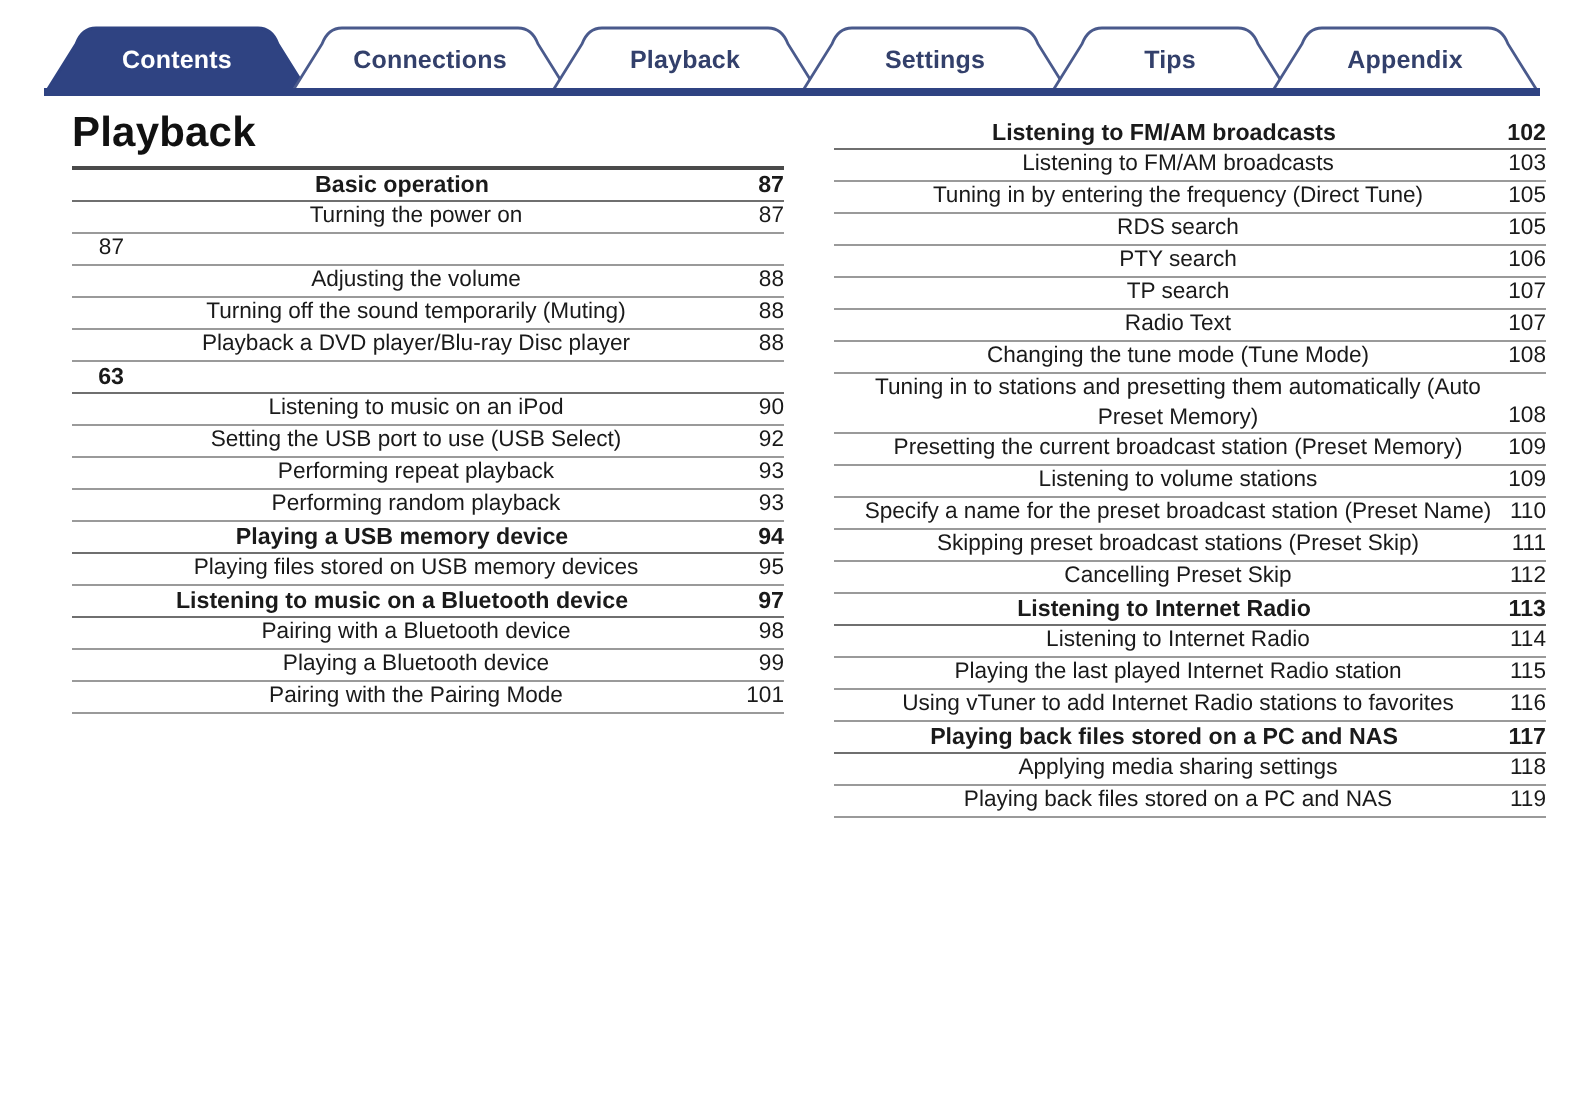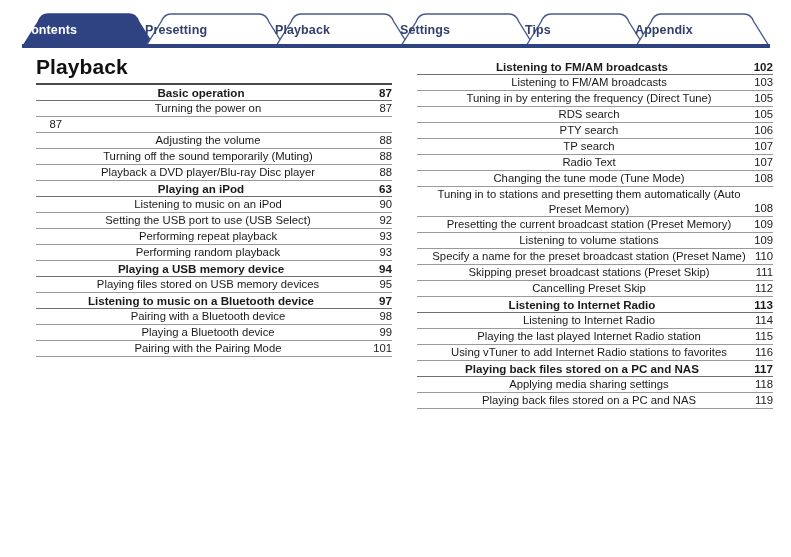--- a/index.html
+++ b/index.html
@@ -30,20 +30,21 @@
     top: 13px;
     height: 33px;
     width: 748px;
   }
   .tab {
     position: absolute;
     top: 0;
     height: 33px;
     display: flex;
     align-items: center;
+    justify-content: center;
     font-size: 12.5px;
     font-weight: bold;
     letter-spacing: .1px;
     color: #33406b;
     box-sizing: border-box;
   }
   .tab .tabshape {
     position: absolute;
     left: 0;
     top: 0;
@@ -146,21 +147,21 @@
       <div class="tab active" style="left: 0px; width: 133px;">
         <svg class="tabshape" viewBox="0 0 133 33" preserveAspectRatio="none">
           <path d="M 1,33 L 16,9 Q 19,1 26,1 L 107,1 Q 114,1 117,9 L 132,33" fill="#2f4382" stroke="#2f4382" stroke-width="1.4"></path>
         </svg>
         <span class="lbl">Contents</span>
       </div>
       <div class="tab" style="left: 123px; width: 140px;">
         <svg class="tabshape" viewBox="0 0 140 33" preserveAspectRatio="none">
           <path d="M 1,33 L 16,9 Q 19,1 26,1 L 114,1 Q 121,1 124,9 L 139,33" fill="#ffffff" stroke="#4a5a8c" stroke-width="1.4"></path>
         </svg>
-        <span class="lbl">Presetting</span>
+        <span class="lbl">Connections</span>
       </div>
       <div class="tab" style="left: 253px; width: 135px;">
         <svg class="tabshape" viewBox="0 0 135 33" preserveAspectRatio="none">
           <path d="M 1,33 L 16,9 Q 19,1 26,1 L 109,1 Q 116,1 119,9 L 134,33" fill="#ffffff" stroke="#4a5a8c" stroke-width="1.4"></path>
         </svg>
         <span class="lbl">Playback</span>
       </div>
       <div class="tab" style="left: 378px; width: 135px;">
         <svg class="tabshape" viewBox="0 0 135 33" preserveAspectRatio="none">
           <path d="M 1,33 L 16,9 Q 19,1 26,1 L 109,1 Q 116,1 119,9 L 134,33" fill="#ffffff" stroke="#4a5a8c" stroke-width="1.4"></path>
@@ -204,21 +205,20 @@
     </div>
     <div class="toc-item level2">
       <div class="txt">Turning off the sound temporarily (Muting)</div>
       <div class="pg">88</div>
     </div>
     <div class="toc-item level2">
       <div class="txt">Playback a DVD player/Blu-ray Disc player</div>
       <div class="pg">88</div>
     </div>
     <div class="toc-item level1">
-      <div class="txt">Playing an iPod</div>
       <div class="pg">63</div>
     </div>
     <div class="toc-item level2">
       <div class="txt">Listening to music on an iPod</div>
       <div class="pg">90</div>
     </div>
     <div class="toc-item level2">
       <div class="txt">Setting the USB port to use (USB Select)</div>
       <div class="pg">92</div>
     </div>

